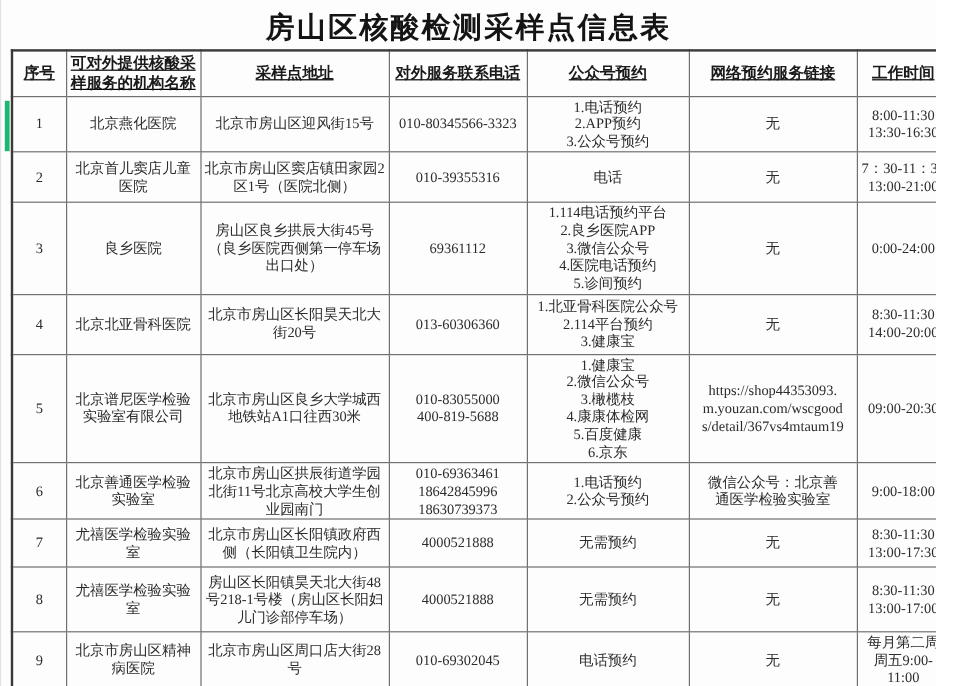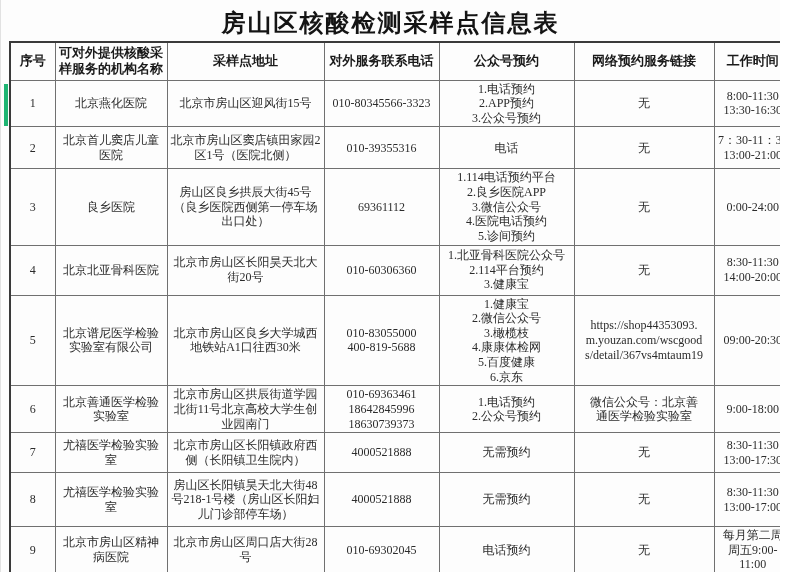--- a/index.html
+++ b/index.html
@@ -56,21 +56,21 @@
     font-size:12px;
     color:#2b2b2b;
     line-height:1.22;
     padding:1px 2px;
     white-space:pre-line;
   }
   td.link-cell {
     word-break:break-all;
     padding:1px 10px;
   }
-  thead tr { height:38px; }
+  thead tr { height:38px;text-decoration:underline; }
   tbody tr:nth-child(1) { height:46px; }
   tbody tr:nth-child(2) { height:42px; }
   tbody tr:nth-child(3) { height:72px; }
   tbody tr:nth-child(4) { height:50px; }
   tbody tr:nth-child(5) { height:86px; }
   tbody tr:nth-child(6) { height:44px; }
   tbody tr:nth-child(7) { height:40px; }
   tbody tr:nth-child(8) { height:54px; }
   tbody tr:nth-child(9) { height:44px; }
 </style>
@@ -134,21 +134,21 @@
 3.微信公众号
 4.医院电话预约
 5.诊间预约</td>
           <td class="link-cell">无</td>
           <td>0:00-24:00</td>
         </tr>
         <tr>
           <td>4</td>
           <td>北京北亚骨科医院</td>
           <td>北京市房山区长阳昊天北大街20号</td>
-          <td>010-60306360</td>
+          <td>013-60306360</td>
           <td>1.北亚骨科医院公众号
 2.114平台预约
 3.健康宝</td>
           <td class="link-cell">无</td>
           <td>8:30-11:30
 14:00-20:00</td>
         </tr>
         <tr>
           <td>5</td>
           <td>北京谱尼医学检验实验室有限公司</td>

